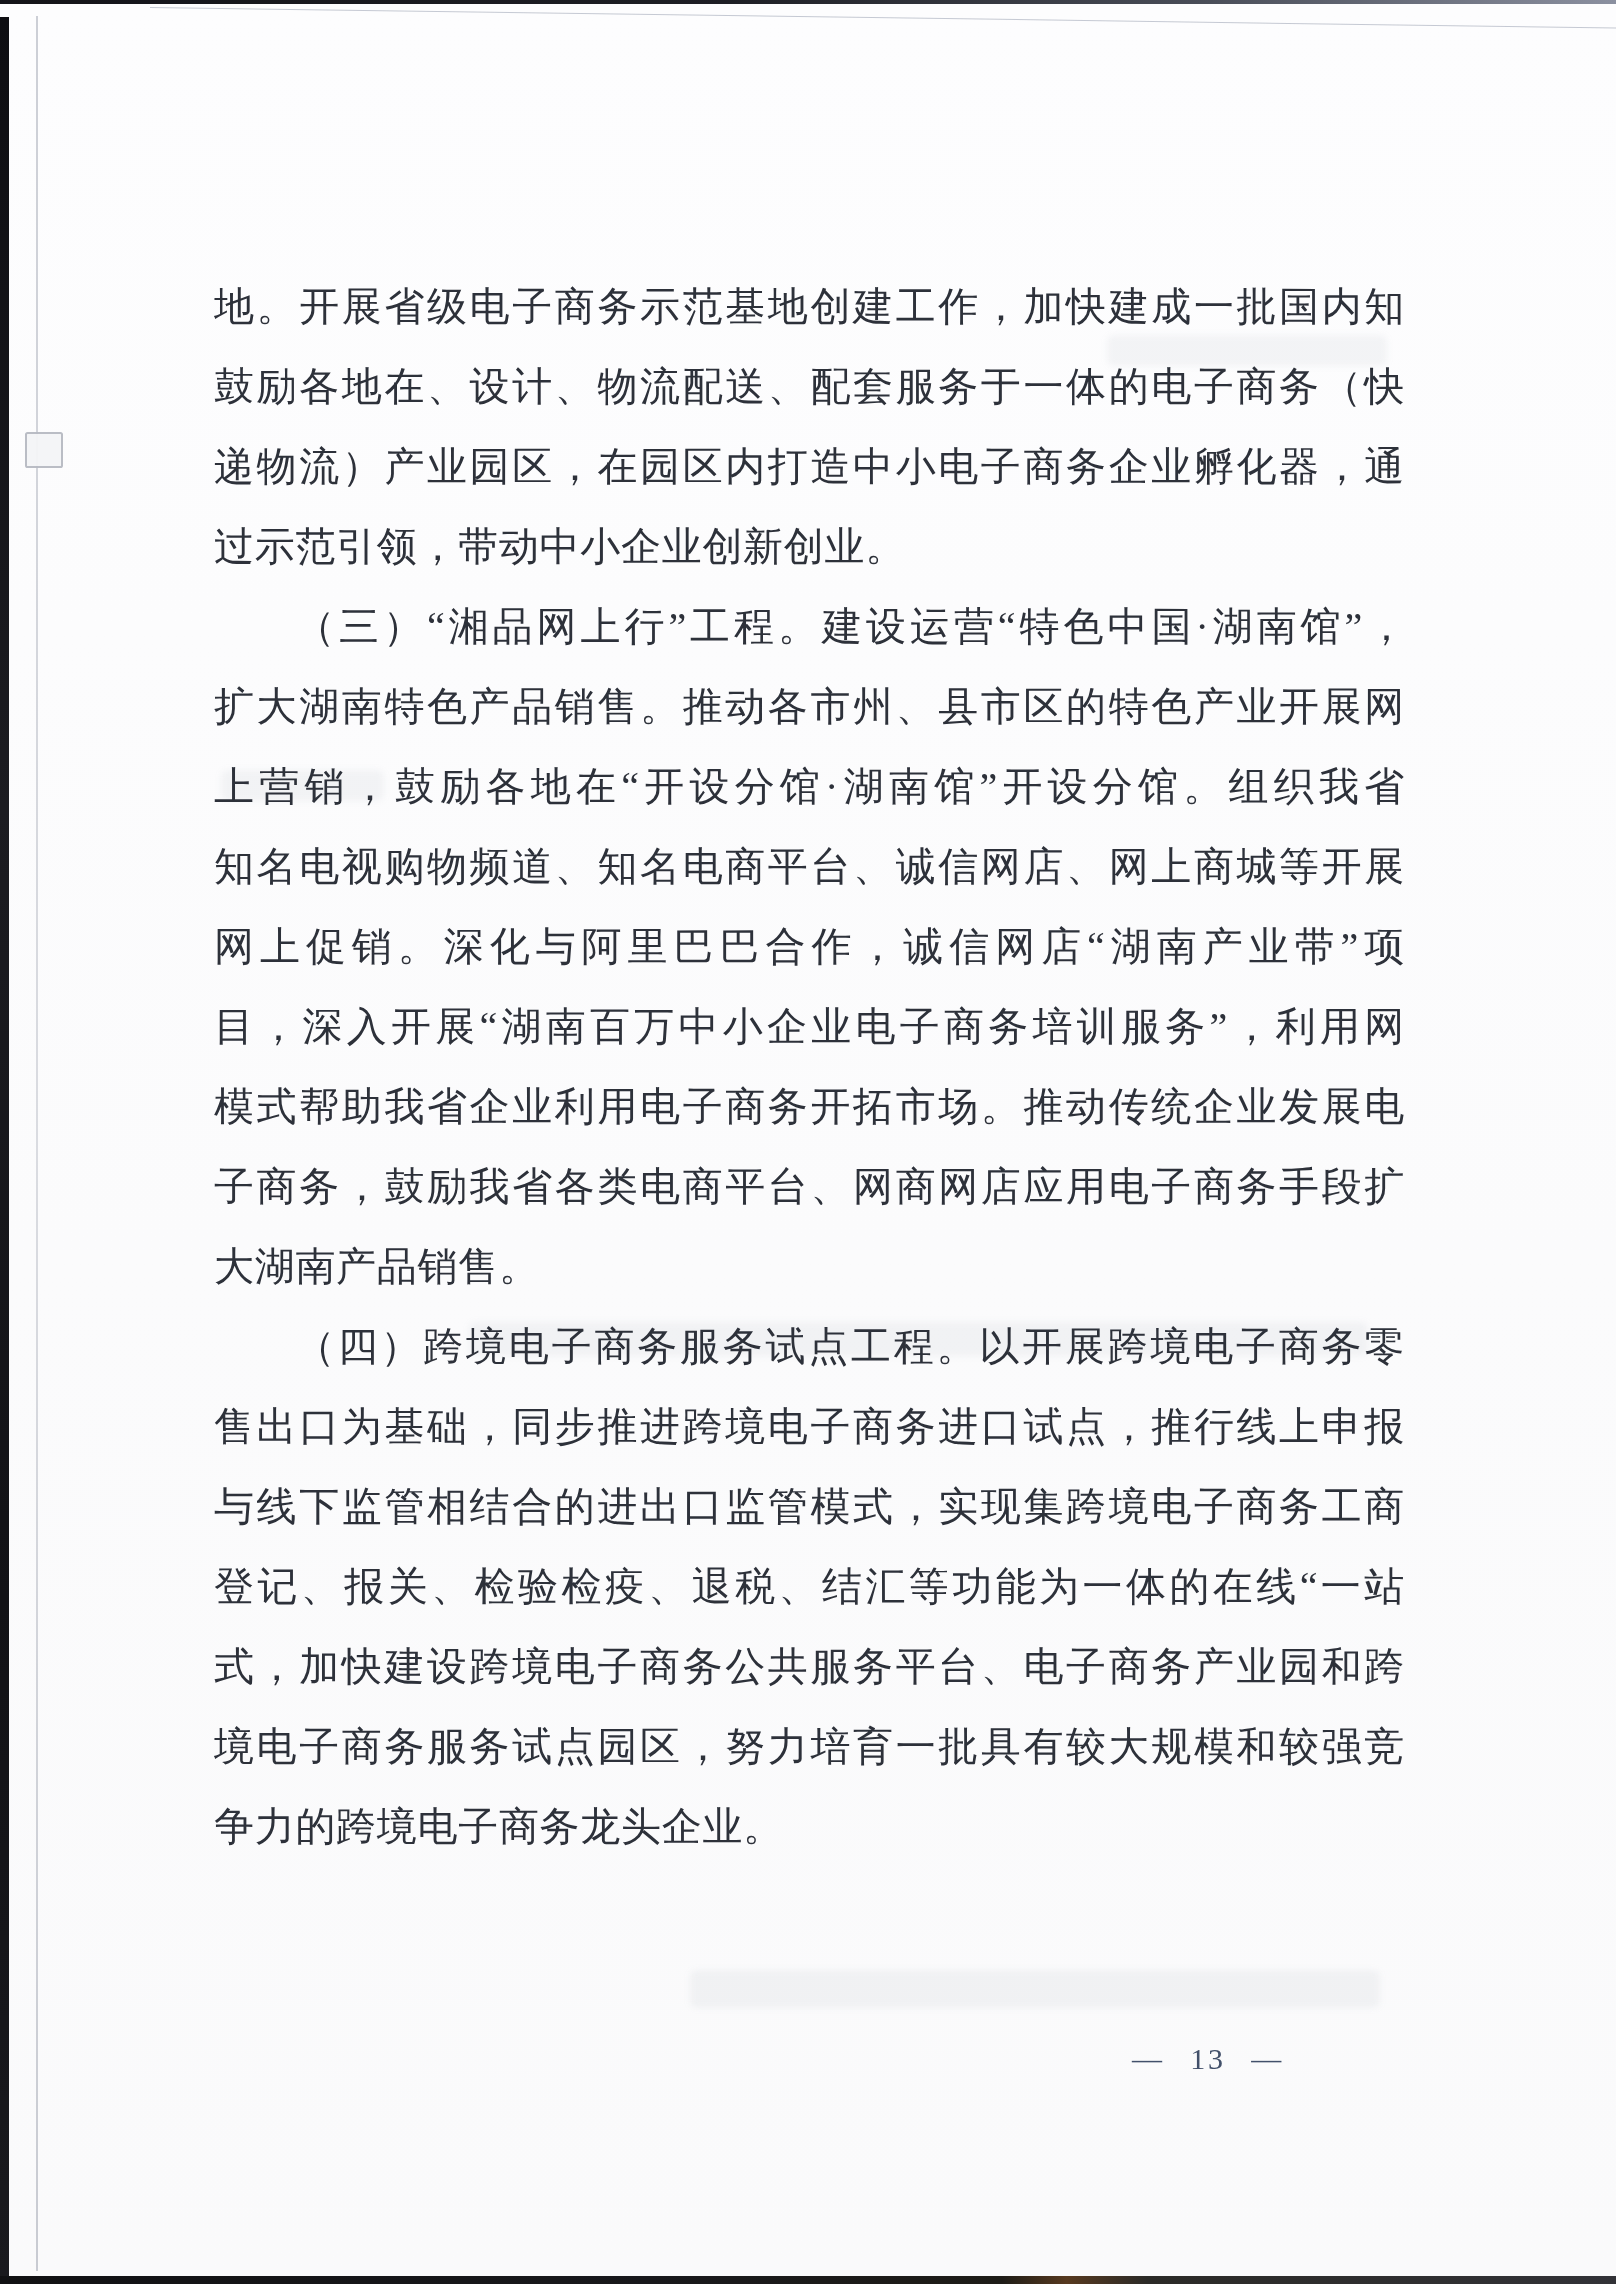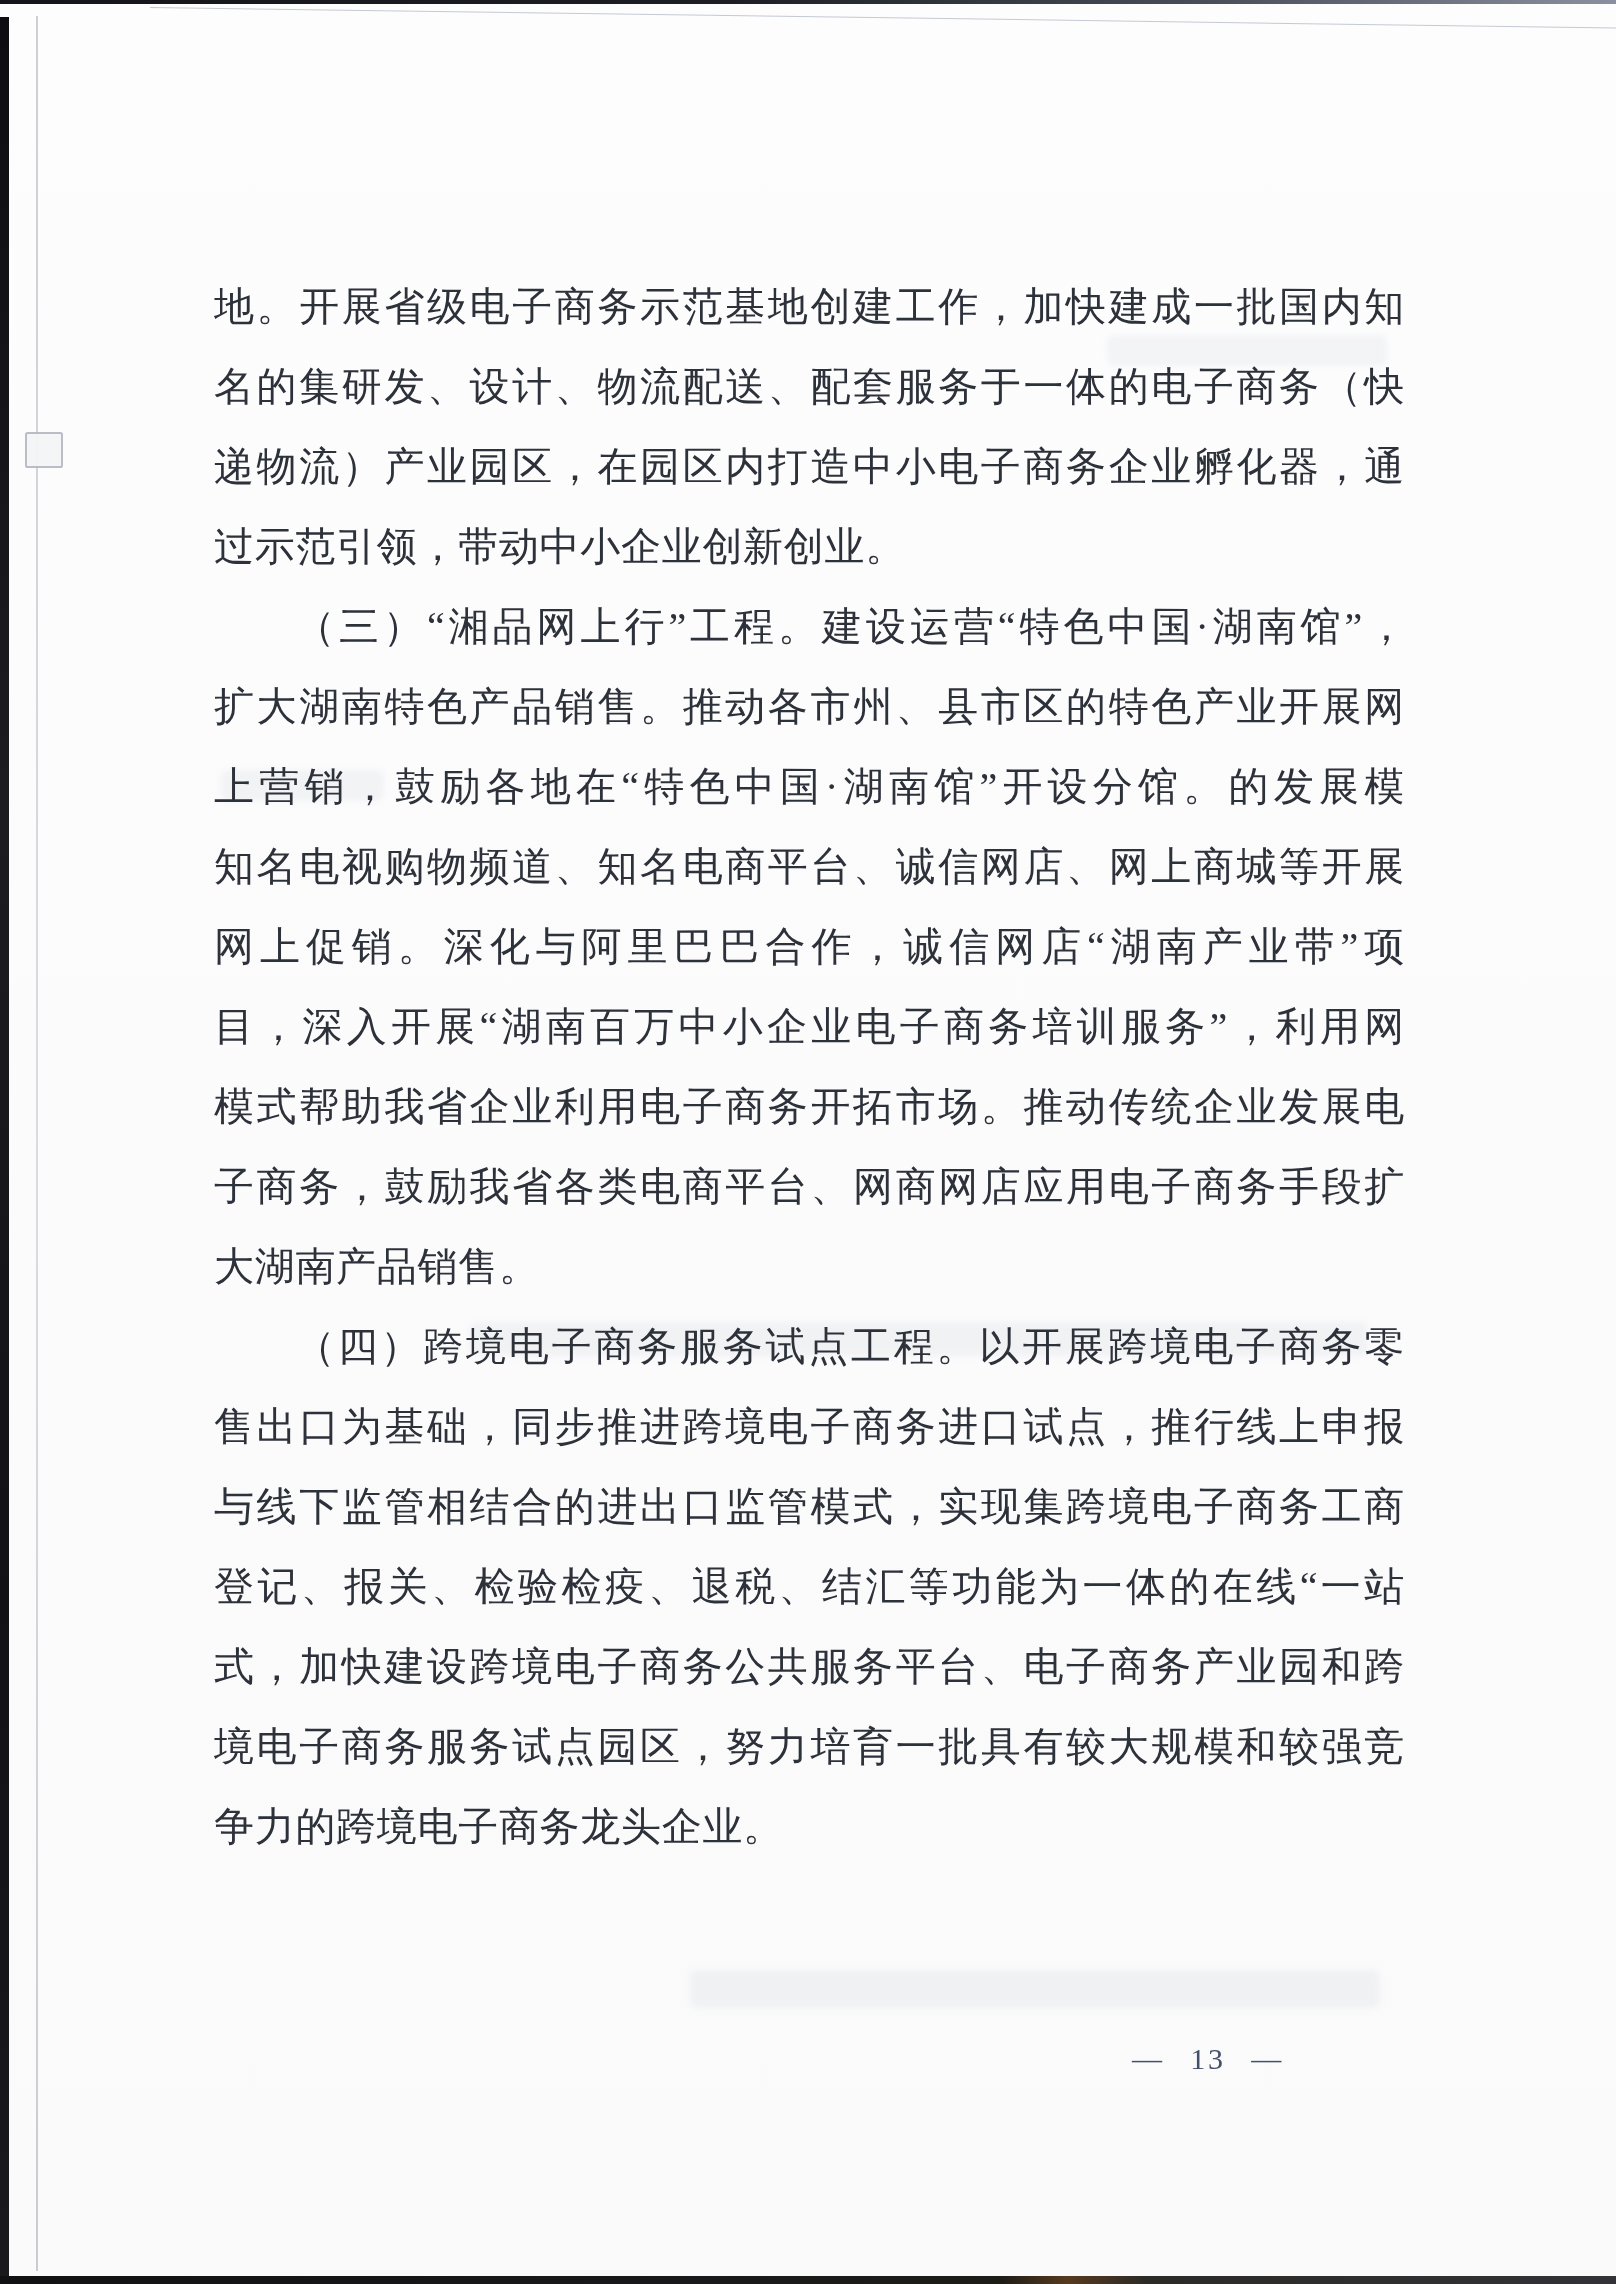--- a/index.html
+++ b/index.html
@@ -74,26 +74,26 @@
   <div class="edge-notch"></div>
   <div class="edge-bottom"></div>
 
   <div class="ghost g1"></div>
   <div class="ghost g2"></div>
   <div class="ghost g3"></div>
   <div class="ghost g4"></div>
 
   <main class="text-block">
     <div class="line">地。开展省级电子商务示范基地创建工作，加快建成一批国内知</div>
-    <div class="line">名的集研发、设计、物流配送、配套服务于一体的电子商务（快</div>
+    <div class="line">鼓励各地在、设计、物流配送、配套服务于一体的电子商务（快</div>
     <div class="line">递物流）产业园区，在园区内打造中小电子商务企业孵化器，通</div>
     <div class="line short">过示范引领，带动中小企业创新创业。</div>
     <div class="line indent tight">（三）“湘品网上行”工程。建设运营“特色中国·湖南馆”，</div>
     <div class="line">扩大湖南特色产品销售。推动各市州、县市区的特色产业开展网</div>
-    <div class="line">上营销，鼓励各地在“特色中国·湖南馆”开设分馆。的发展模</div>
+    <div class="line">上营销，鼓励各地在“开设分馆·湖南馆”开设分馆。组织我省</div>
     <div class="line">知名电视购物频道、知名电商平台、诚信网店、网上商城等开展</div>
     <div class="line">网上促销。深化与阿里巴巴合作，诚信网店“湖南产业带”项</div>
     <div class="line">目，深入开展“湖南百万中小企业电子商务培训服务”，利用网</div>
     <div class="line">模式帮助我省企业利用电子商务开拓市场。推动传统企业发展电</div>
     <div class="line">子商务，鼓励我省各类电商平台、网商网店应用电子商务手段扩</div>
     <div class="line short">大湖南产品销售。</div>
     <div class="line indent">（四）跨境电子商务服务试点工程。以开展跨境电子商务零</div>
     <div class="line">售出口为基础，同步推进跨境电子商务进口试点，推行线上申报</div>
     <div class="line">与线下监管相结合的进出口监管模式，实现集跨境电子商务工商</div>
     <div class="line">登记、报关、检验检疫、退税、结汇等功能为一体的在线“一站</div>

